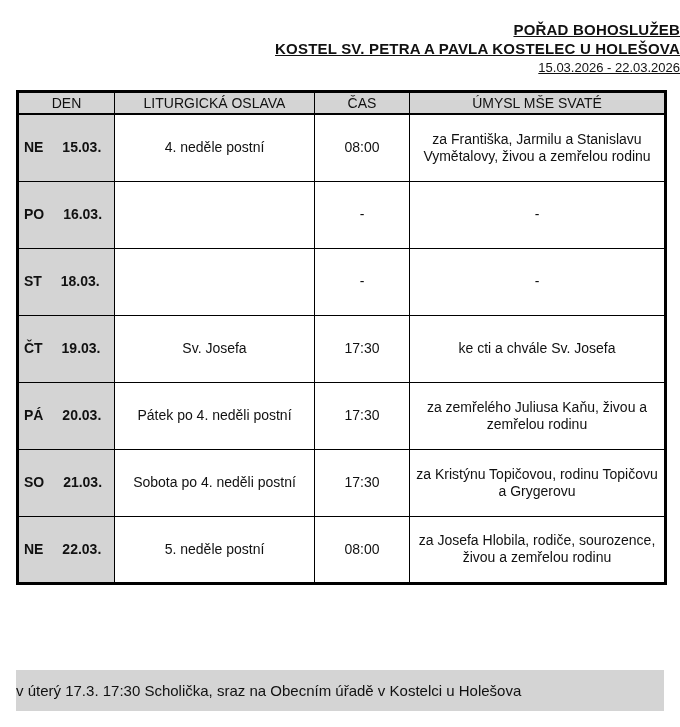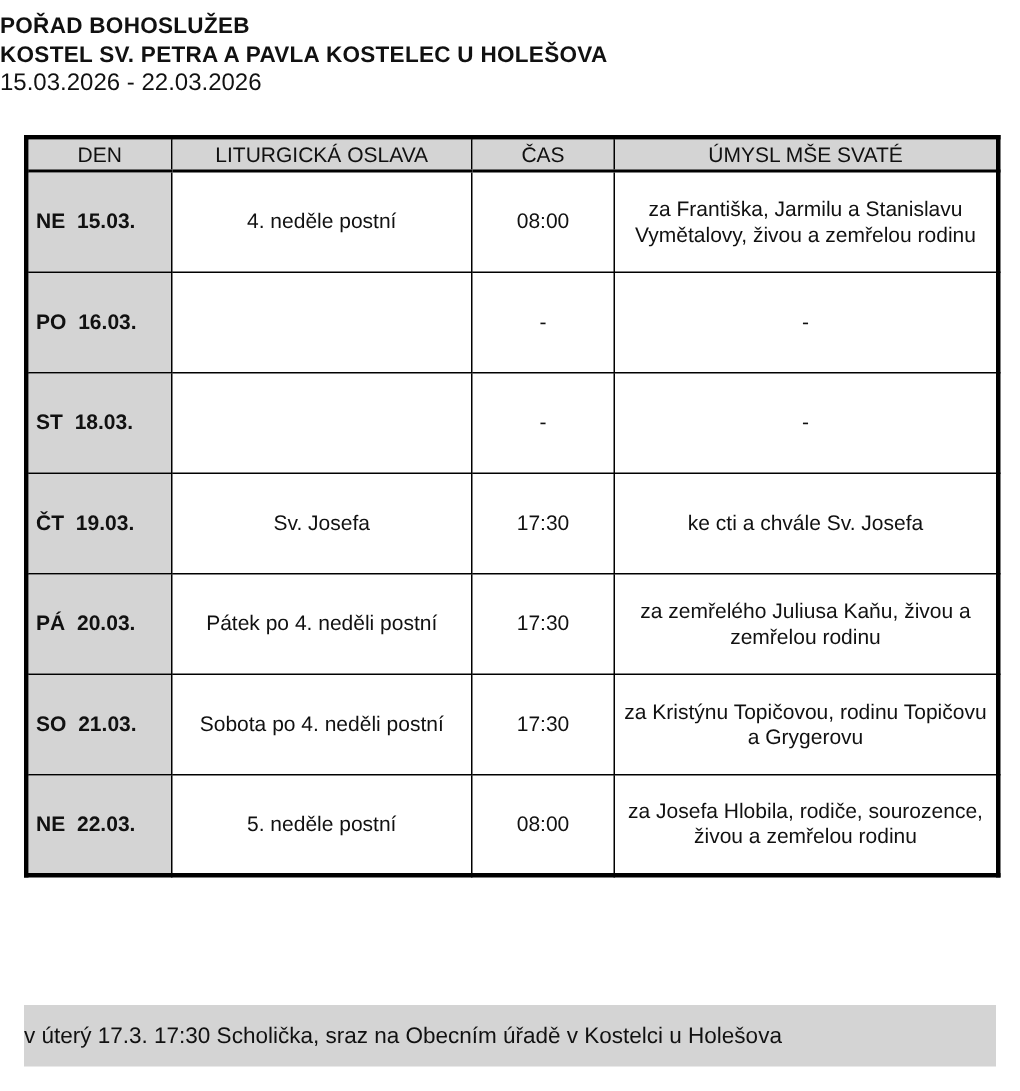--- a/index.html
+++ b/index.html
@@ -9,36 +9,37 @@
     font-family: "Liberation Sans", "DejaVu Sans", sans-serif;
     color: #111111;
   }
   .page {
     width: 680px;
     height: 727px;
     position: relative;
     background: #ffffff;
   }
   .doc-header {
-    padding-top: 8px;
-    text-align: left;
+    padding-top: 20px;
+    text-align: right;
     line-height: 19px;
+    text-decoration: underline;
   }
   .doc-title {
     font-size: 15px;
     font-weight: bold;
     letter-spacing: 0.2px;
   }
   .doc-subtitle {
     font-size: 15px;
     font-weight: bold;
     letter-spacing: 0.2px;
   }
   .doc-daterange {
-    font-size: 16px;
+    font-size: 13px;
     font-weight: normal;
   }
   table.schedule {
     position: absolute;
     left: 16px;
     top: 90px;
     width: 648px;
     border-collapse: collapse;
     border: 3px solid var(--border-color, #000);
     table-layout: fixed;
@@ -64,21 +65,21 @@
     line-height: 17px;
   }
   table.schedule td.day-cell {
     background: var(--shade-color, #d4d4d4);
     font-weight: bold;
     text-align: left;
     padding-left: 5px;
     white-space: nowrap;
   }
   .day-abbr { display: inline-block; text-align: right; }
-  .day-date { display: inline-block; margin-left: 4px; }
+  .day-date { display: inline-block; margin-left: 15px; }
   .footer-bar {
     position: absolute;
     left: 16px;
     top: 670px;
     width: 648px;
     height: 41px;
     background: var(--shade-color, #d4d4d4);
     display: flex;
     align-items: center;
     padding-left: 0;

